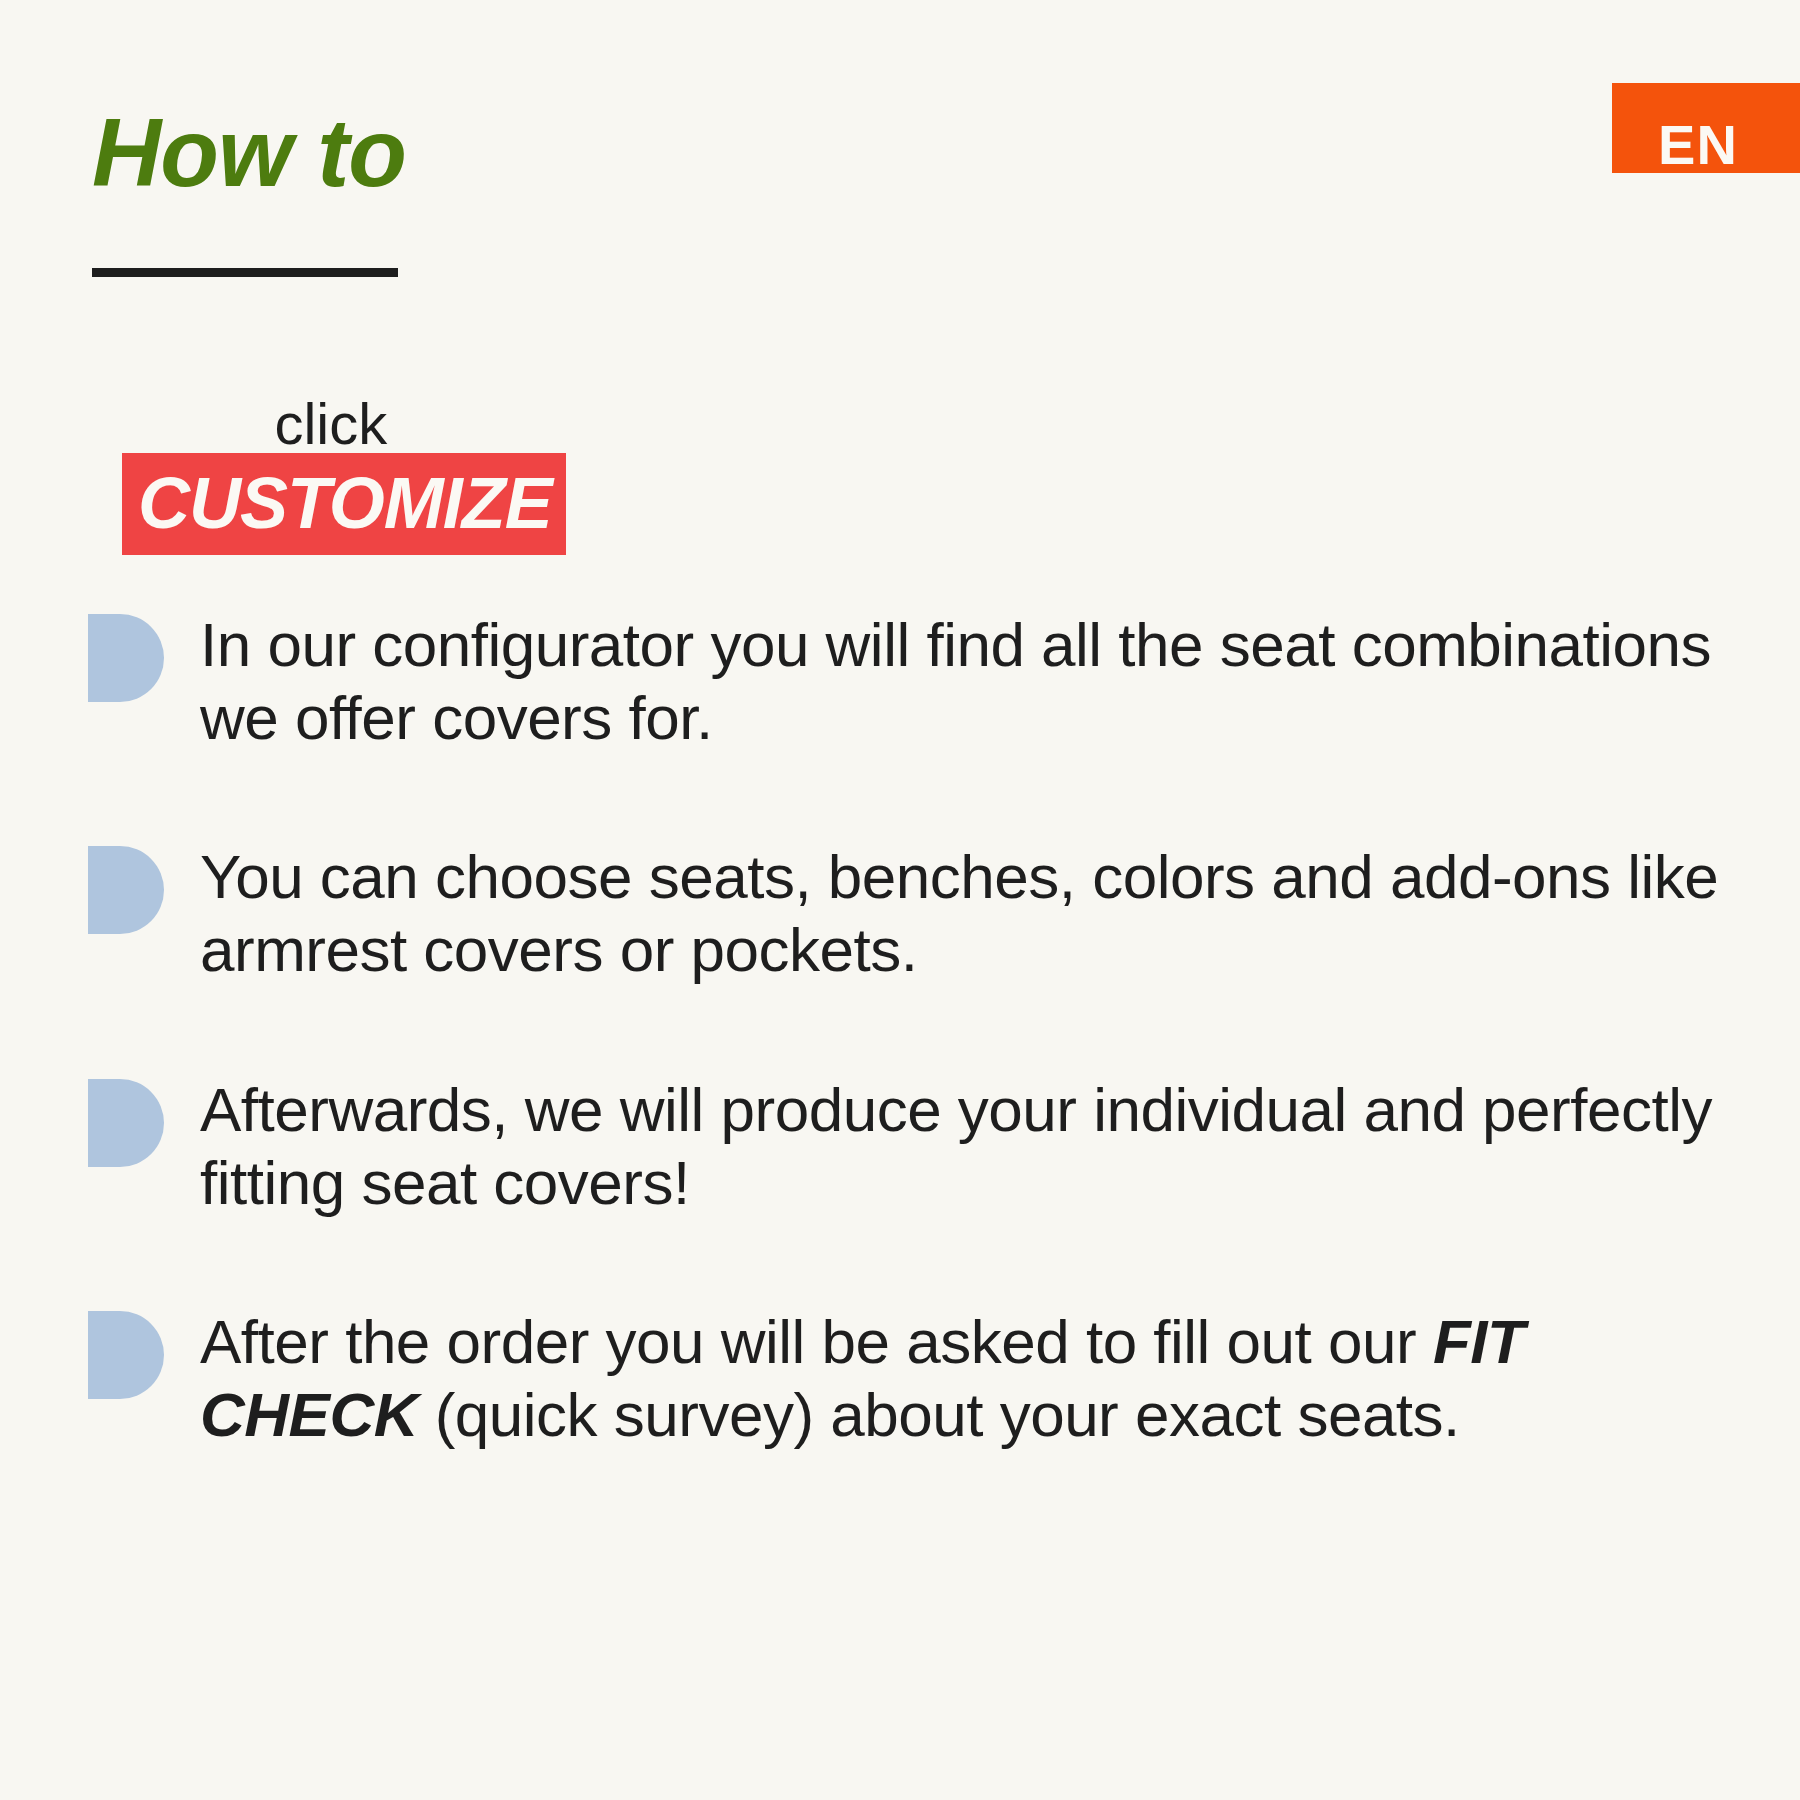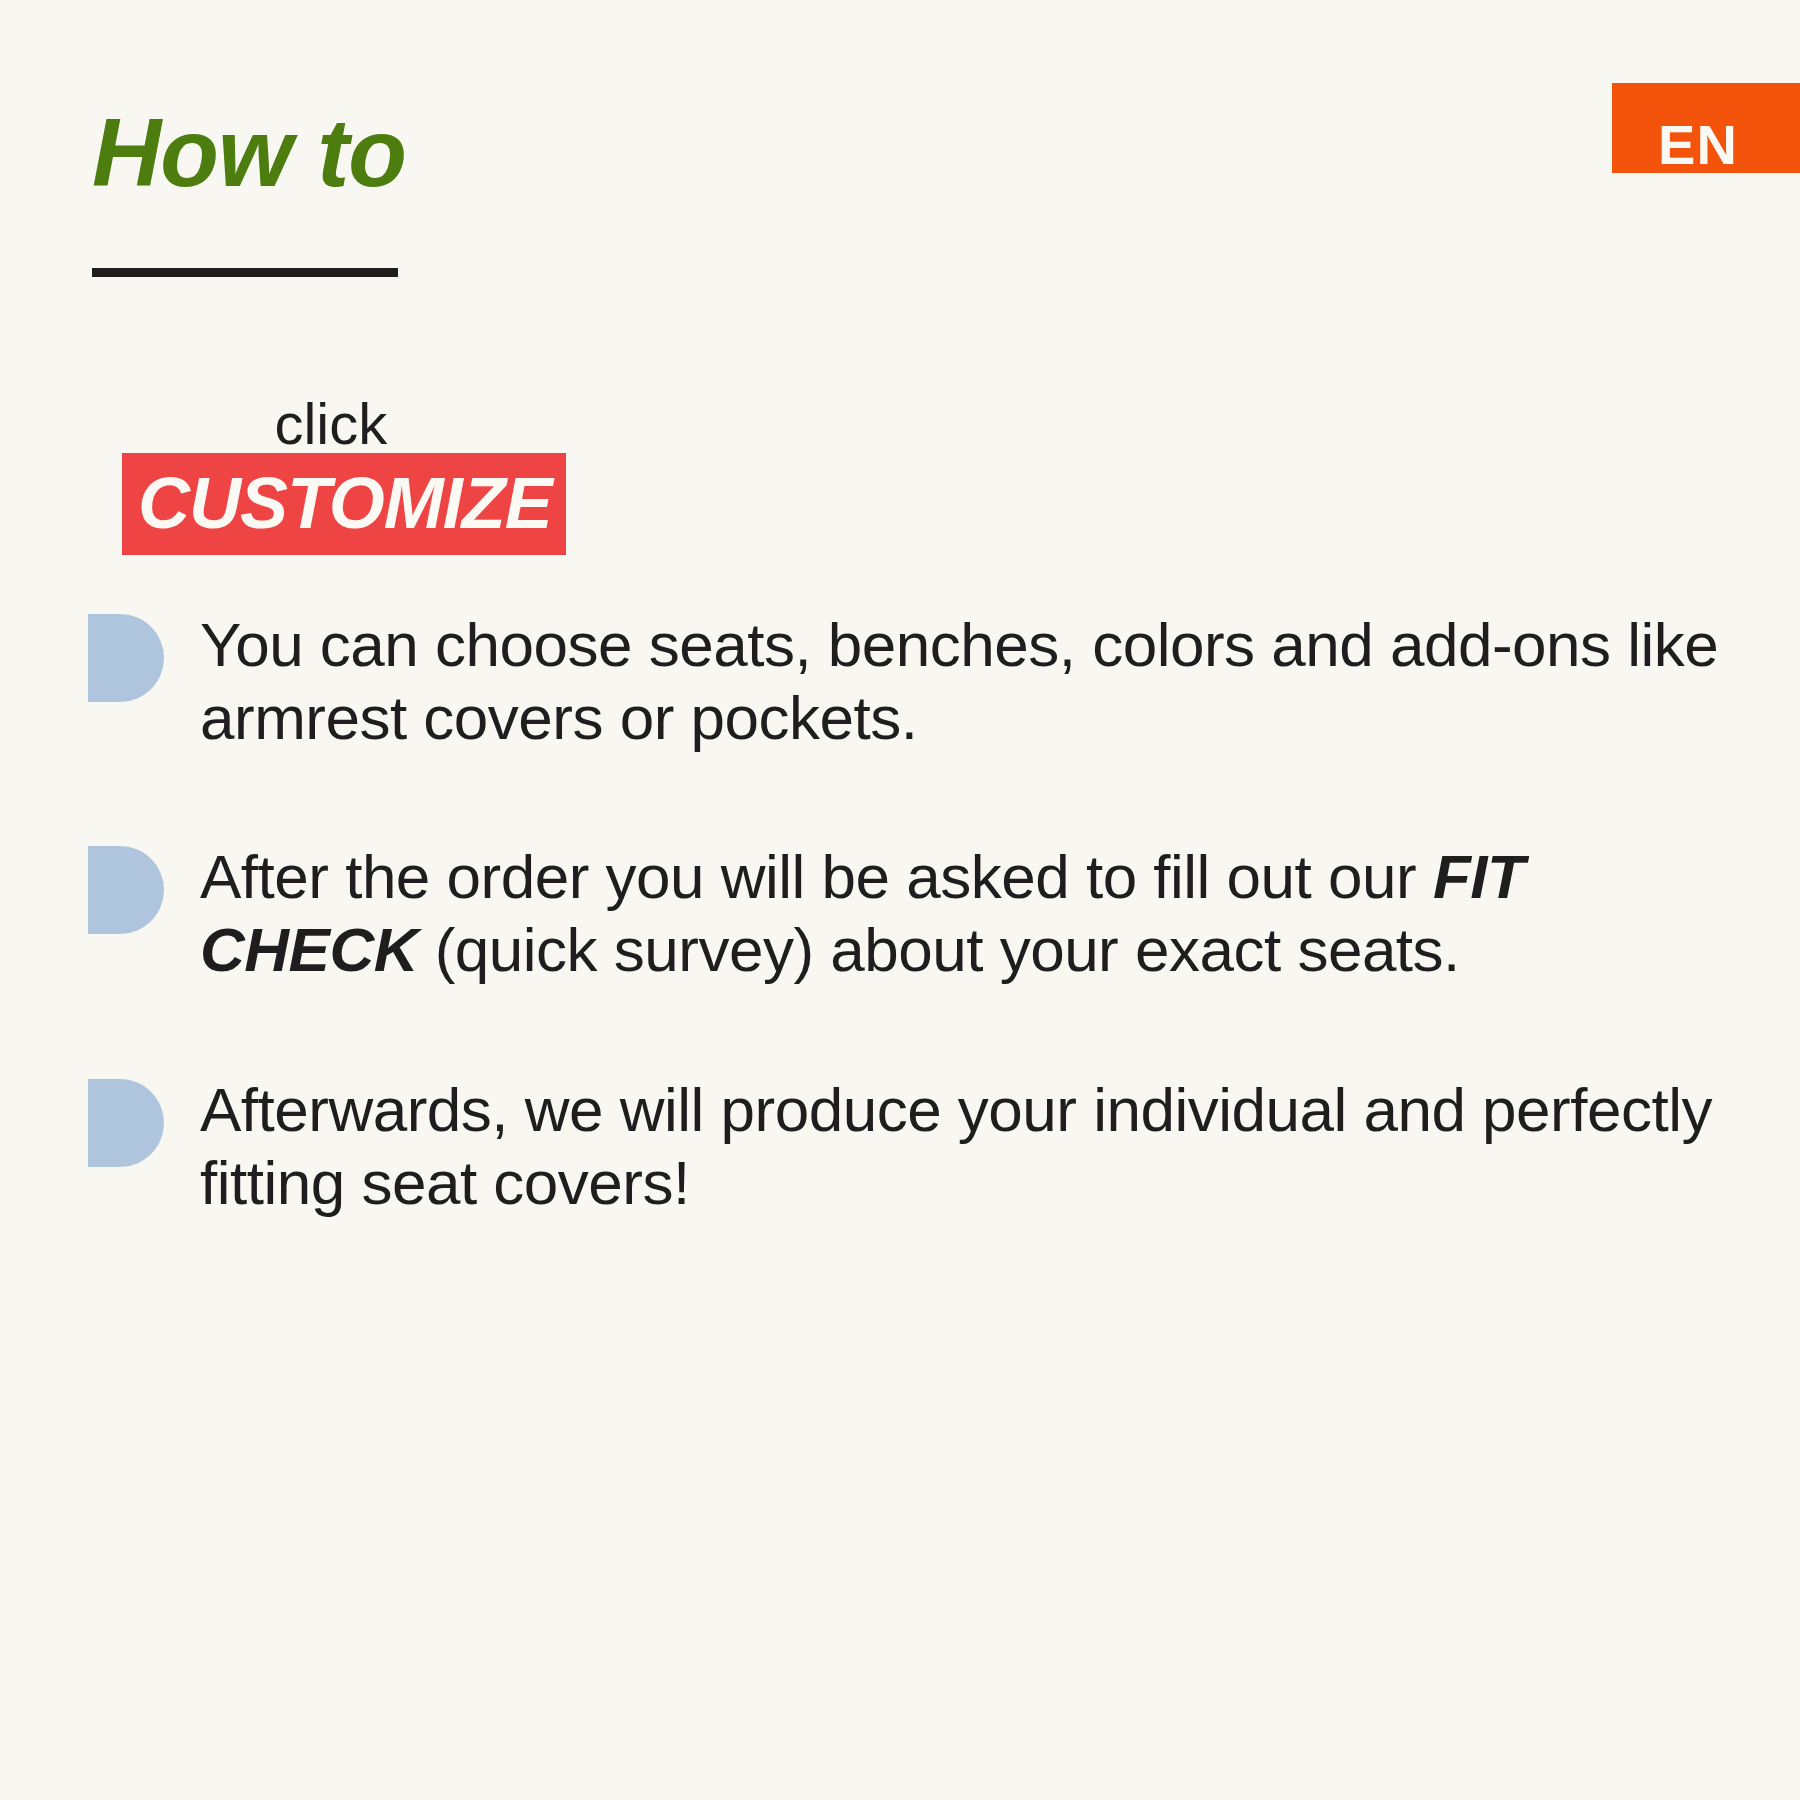--- a/index.html
+++ b/index.html
@@ -155,31 +155,35 @@
     <div class="title-rule"></div>
   </div>
 
   <div class="cta-line">
     <span class="cta-prefix">click</span>
     <span class="cta-highlight">CUSTOMIZE</span>
   </div>
 
   <div class="bullets">
 
+    <div class="bullet-row">
+      <span class="bullet-marker"></span>
+      <span class="bullet-text">In our configurator you will find all the seat combinations we offer covers for.</span>
+    </div>
 
     <div class="bullet-row">
       <span class="bullet-marker"></span>
       <span class="bullet-text">You can choose seats, benches, colors and add-ons like armrest covers or pockets.</span>
     </div>
 
     <div class="bullet-row">
       <span class="bullet-marker"></span>
-      <span class="bullet-text"><span>After the order you will be asked to fill out our </span><span class="em-strong">FIT CHECK</span><span> (quick survey) about your exact seats.</span></span>
+      <span class="bullet-text">Afterwards, we will produce your individual and perfectly fitting seat covers!</span>
     </div>
 
     <div class="bullet-row">
       <span class="bullet-marker"></span>
-      <span class="bullet-text">Afterwards, we will produce your individual and perfectly fitting seat covers!</span>
+      <span class="bullet-text"><span>After the order you will be asked to fill out our </span><span class="em-strong">FIT CHECK</span><span> (quick survey) about your exact seats.</span></span>
     </div>
 
   </div>
 
 </div>
 
 </body></html>

